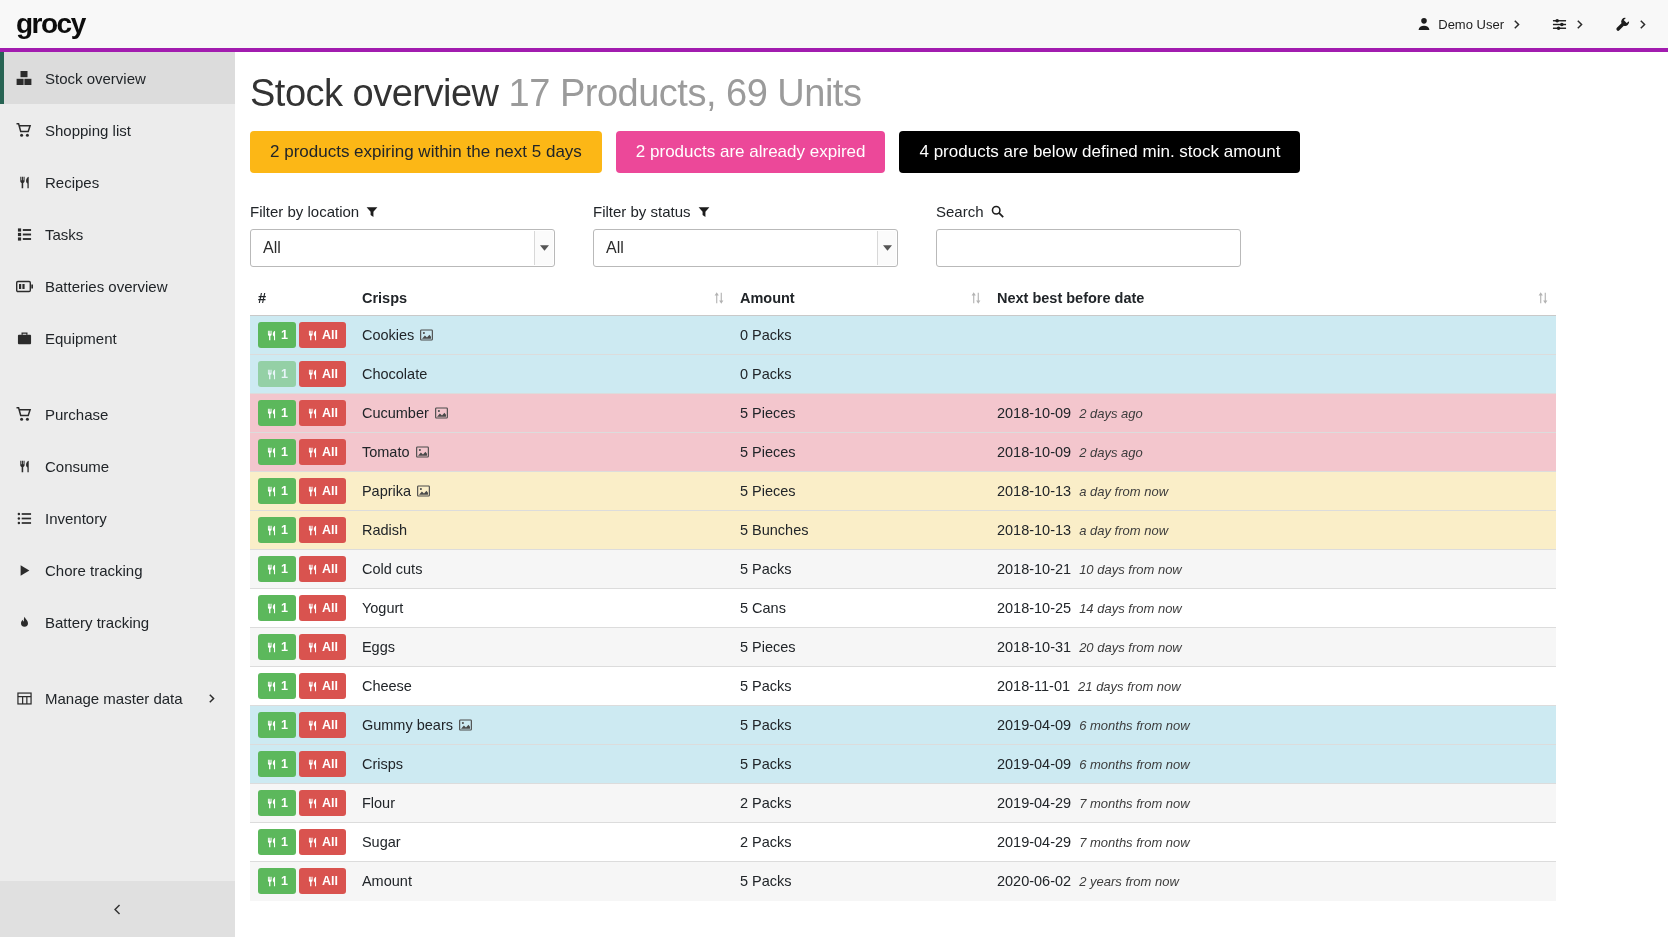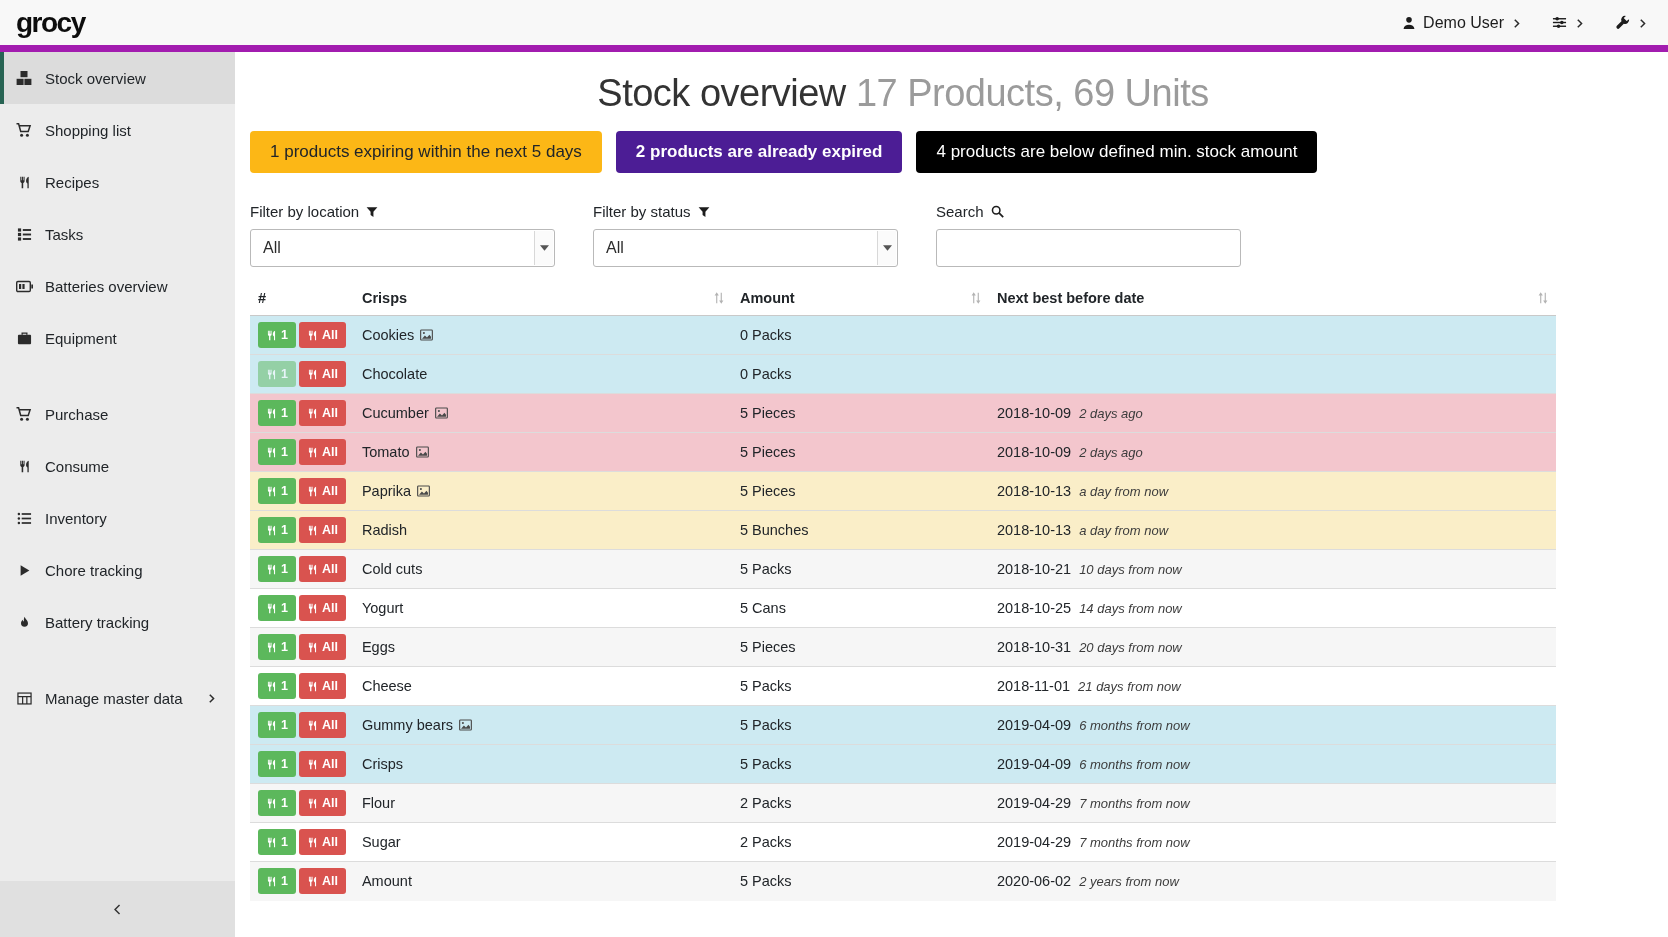--- a/index.html
+++ b/index.html
@@ -5,27 +5,27 @@
   * { box-sizing: border-box; }
   html,body { margin:0; padding:0; }
   body {
     width:1668px; height:937px; overflow:hidden;
     font-family:"Liberation Sans", sans-serif;
     background:#ffffff; color:#212529;
   }
 
   
   .navbar {
-    height:52px; background:#f8f8f8; border-bottom:7px solid #a21caf;
+    height:52px; background:#f8f8f8; border-bottom:4px solid #a21caf;
     display:flex; align-items:center; justify-content:space-between;
     padding:0 20px 0 16px;
   }
   .logo { font-size:28px; font-weight:800; letter-spacing:-1.5px; color:#0d0d0d; cursor:pointer; }
   .nav-right { display:flex; align-items:center; gap:30px; }
-  .nav-item { display:flex; align-items:center; gap:7px; font-size:16px; color:#1d1d1d; cursor:pointer; }
+  .nav-item { display:flex; align-items:center; gap:7px; font-size:13px; color:#1d1d1d; cursor:pointer; }
   .nav-item .chev { color:#2a2a2a; display:flex; margin-top:1px; }
   .icon { display:inline-flex; align-items:center; justify-content:center; line-height:0; }
 
   
   .layout { display:flex; height:885px; }
 
   
   .sidebar { width:235px; flex-shrink:0; background:#ececec; position:relative; }
   .side-item {
     display:flex; align-items:center; gap:11px; height:52px;
@@ -36,21 +36,21 @@
   .side-item.gap { margin-bottom:24px; }
   .side-chev { margin-left:auto; color:#3a3a3a; }
   .sidebar-footer {
     position:absolute; bottom:0; left:0; right:0; height:56px;
     background:#e0e0e0; display:flex; align-items:center; justify-content:center;
     cursor:pointer; color:#333;
   }
 
   
   .main { flex:1; padding:12px 112px 0 15px; overflow:hidden; }
-  h1.page-title { margin:8px 0 16px 0; font-size:38px; font-weight:500; color:#333; letter-spacing:-0.5px;text-align:center; }
+  h1.page-title { margin:8px 0 16px 0; font-size:38px; font-weight:500; color:#333; letter-spacing:-0.5px; }
   h1.page-title .sub { color:#9b9b9b; font-weight:400; }
 
   .alerts { display:flex; gap:14px; margin:4px 0 30px 0; }
   .alert-btn {
     border:none; border-radius:4px; padding:11px 20px; font-size:17px;
     font-family:inherit; cursor:pointer; white-space:nowrap;
   }
 
   
   .filters { display:flex; gap:38px; margin-bottom:14px; }
@@ -294,22 +294,22 @@
             <path fill="none" stroke="currentColor" stroke-width="1.8" d="M10.5 2.5 5 8l5.5 5.5"></path>
           </svg>
         </span>
     </div>
   </aside>
 
   <main class="main">
     <h1 class="page-title"><span>Stock overview</span> <span class="sub">17 Products, 69 Units</span></h1>
 
     <div class="alerts" id="alerts">
-        <button class="alert-btn" style="background: rgb(252, 183, 22); color: rgb(33, 37, 41);">1 products expiring within the next 5 days</button>
-        <button class="alert-btn" style="background: #4c1d95; color: rgb(255, 255, 255); font-weight: bold;">2 products are already expired</button>
+        <button class="alert-btn" style="background: rgb(252, 183, 22); color: rgb(33, 37, 41);">2 products expiring within the next 5 days</button>
+        <button class="alert-btn" style="background: #ec4899; color: rgb(255, 255, 255);">2 products are already expired</button>
         <button class="alert-btn" style="background: #000000; color: rgb(255, 255, 255);">4 products are below defined min. stock amount</button>
       </div>
 
     <div class="filters">
       <div class="filter-group">
         <div class="filter-label">
           <span>Filter by location</span>
           <span class="icon">
               <svg width="12" height="12" viewBox="0 0 16 16" fill="currentColor">
                 <path d="M.8 1.5h14.4L9.9 7.8v6.7L6.1 12V7.8z"></path>

